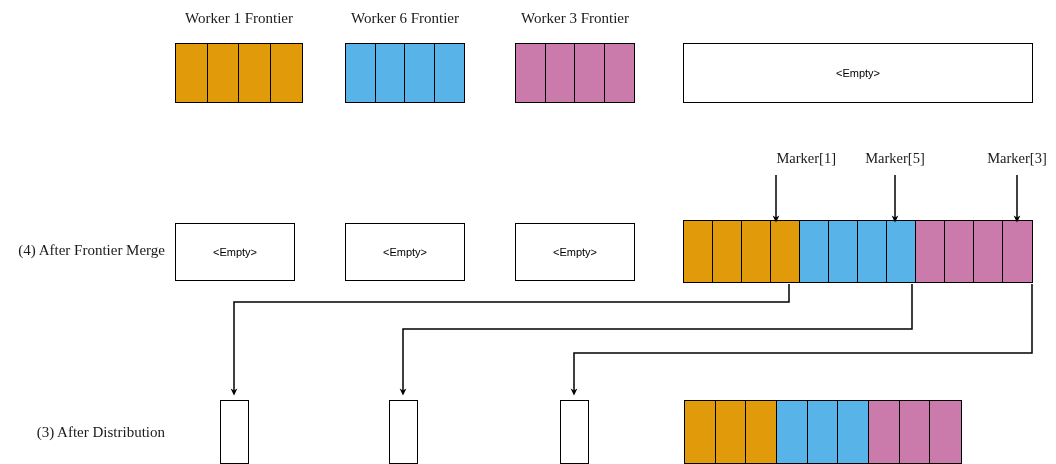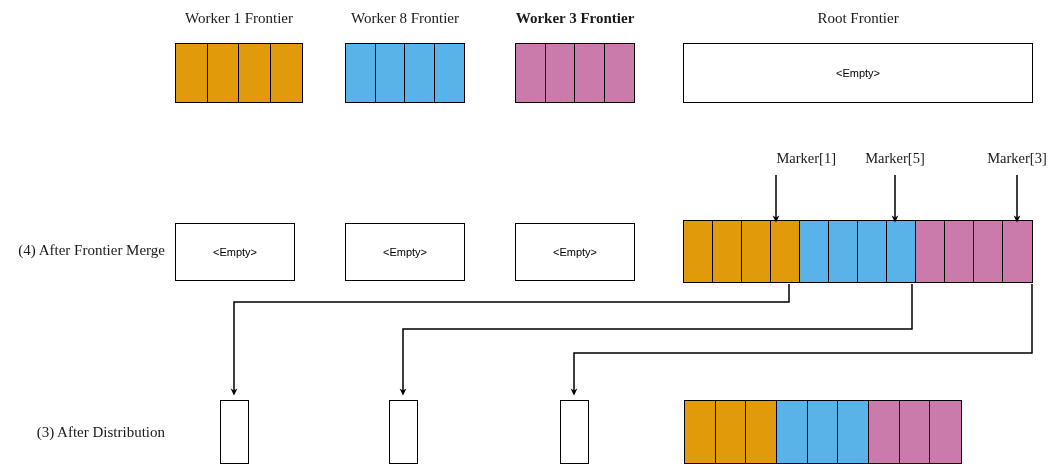--- a/index.html
+++ b/index.html
@@ -72,23 +72,22 @@
 </style>
 </head>
 <body>
 
 <div id="stage">
 
   <div class="abs row-label" id="row-label-1" style="left: 0px; width: 165px; top: 243px; padding-right: 0px;">(4) After Frontier Merge</div>
   <div class="abs row-label" id="row-label-2" style="left: 0px; width: 165px; top: 425px; padding-right: 0px;">(3) After Distribution</div>
 
   <div class="abs col-title" id="col-title-0" style="left: 175px; width: 128px; top: 11px;">Worker 1 Frontier</div>
-  <div class="abs col-title" id="col-title-1" style="left: 345px; width: 120px; top: 11px;">Worker 8 Frontier</div>
-  <div class="abs col-title" id="col-title-2" style="left: 515px; width: 120px; top: 11px; font-weight: bold;">Worker 3 Frontier</div>
-  <div class="abs col-title" id="col-title-3" style="left: 683px; width: 350px; top: 11px;">Root Frontier</div>
+  <div class="abs col-title" id="col-title-1" style="left: 345px; width: 120px; top: 11px;">Worker 6 Frontier</div>
+  <div class="abs col-title" id="col-title-2" style="left: 515px; width: 120px; top: 11px;">Worker 3 Frontier</div>
 
   <div class="abs frontier" id="s1-w1" style="left: 175px; top: 43px; width: 128px; height: 60px;">
       <div class="cell" style="background: rgb(225, 155, 10); width: 25%;"></div>
       <div class="cell" style="background: rgb(225, 155, 10); width: 25%;"></div>
       <div class="cell" style="background: rgb(225, 155, 10); width: 25%;"></div>
       <div class="cell" style="background: rgb(225, 155, 10); width: 25%;"></div>
     </div>
   <div class="abs frontier" id="s1-w2" style="left: 345px; top: 43px; width: 120px; height: 60px;">
       <div class="cell" style="background: rgb(87, 179, 232); width: 25%;"></div>
       <div class="cell" style="background: rgb(87, 179, 232); width: 25%;"></div>

